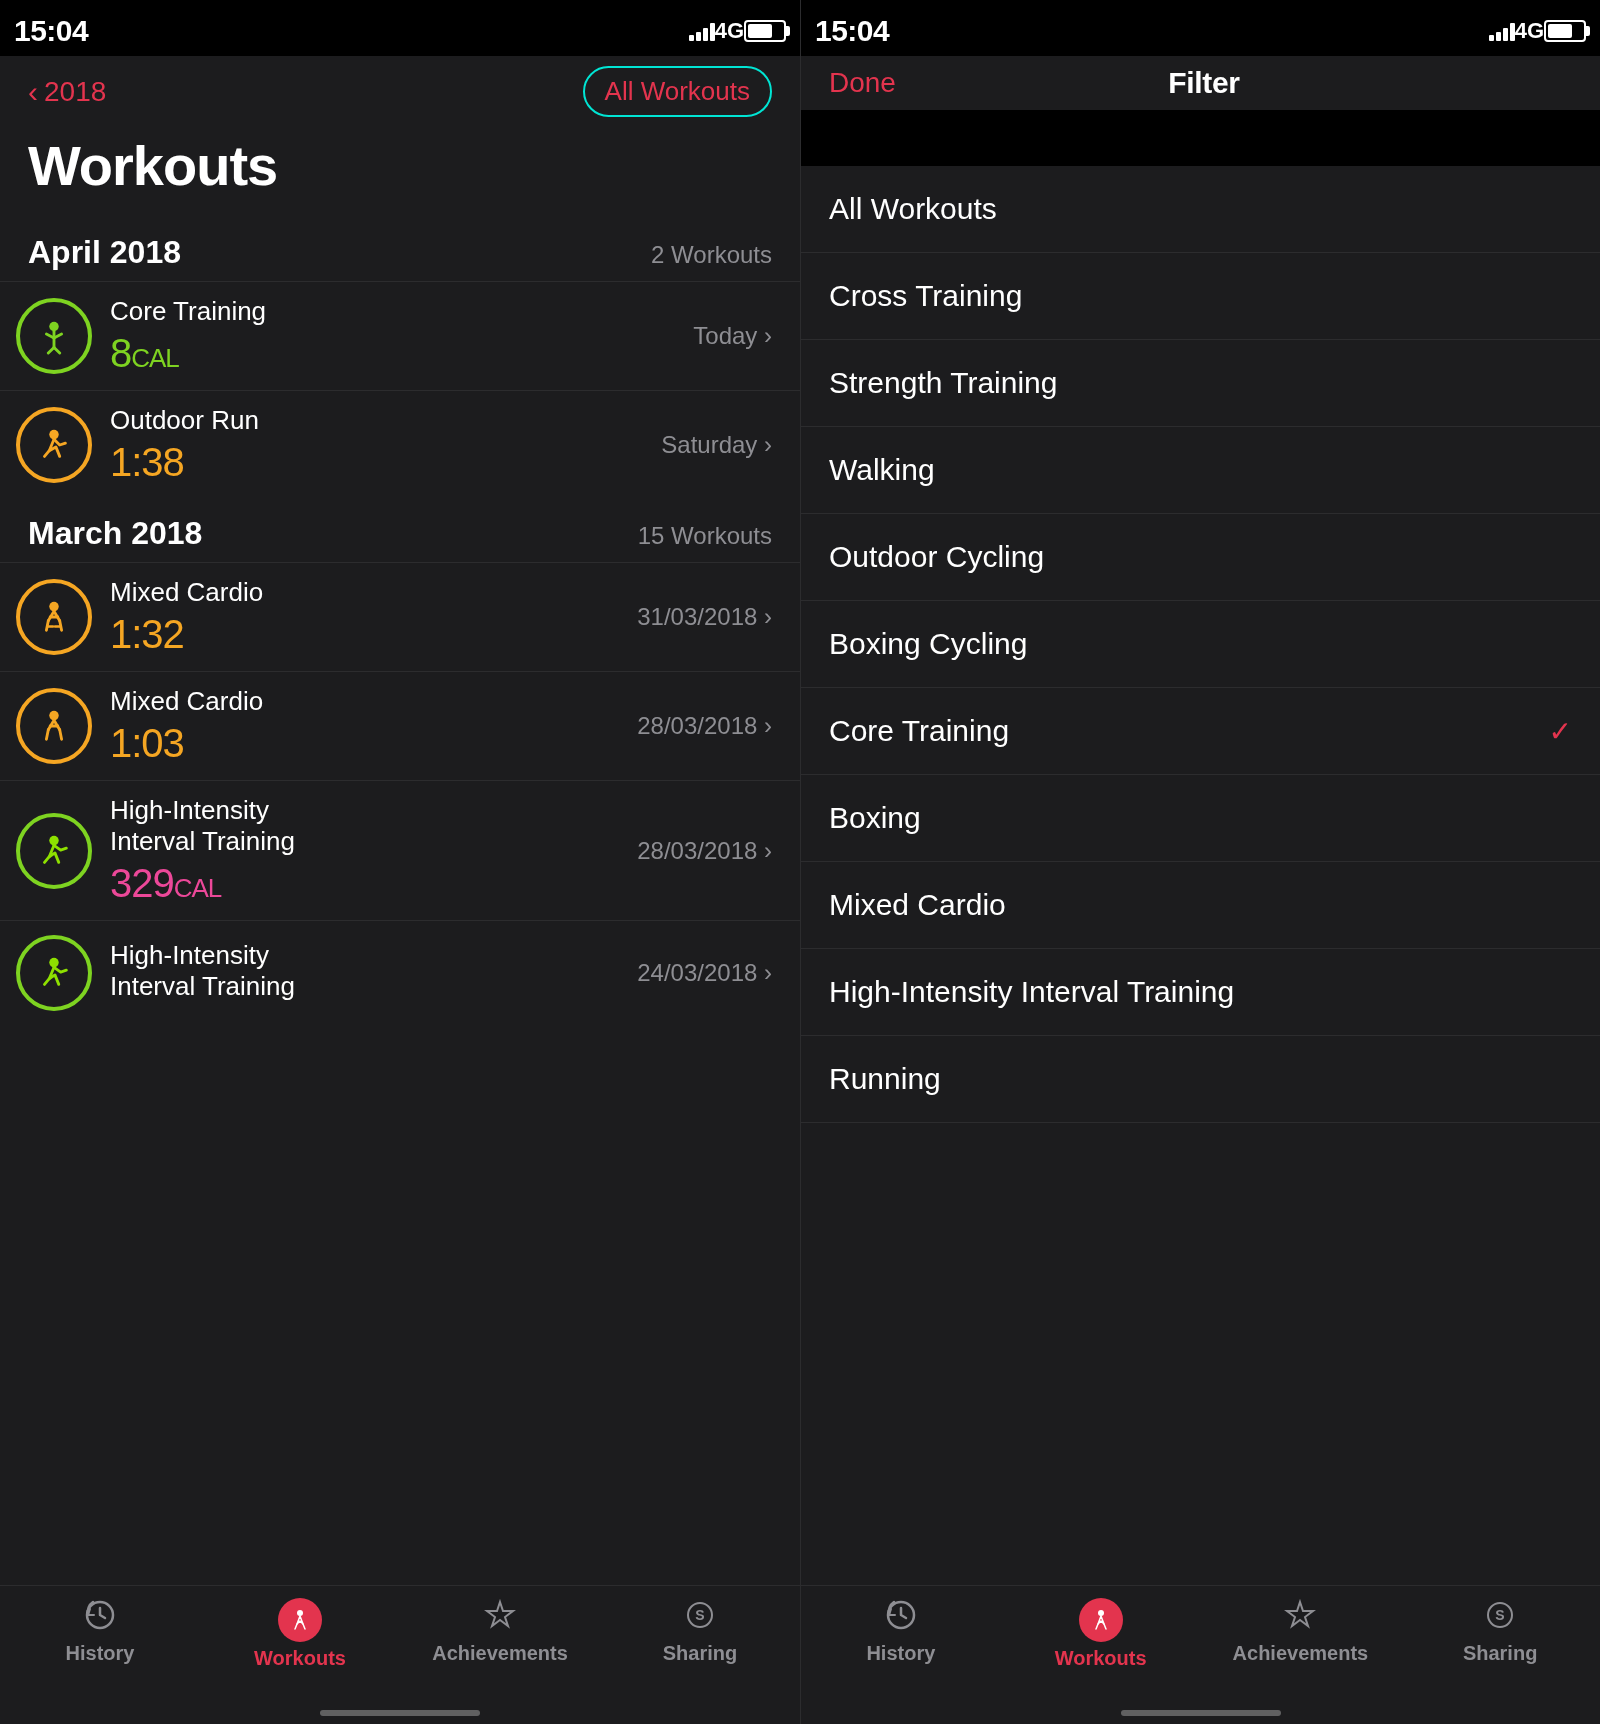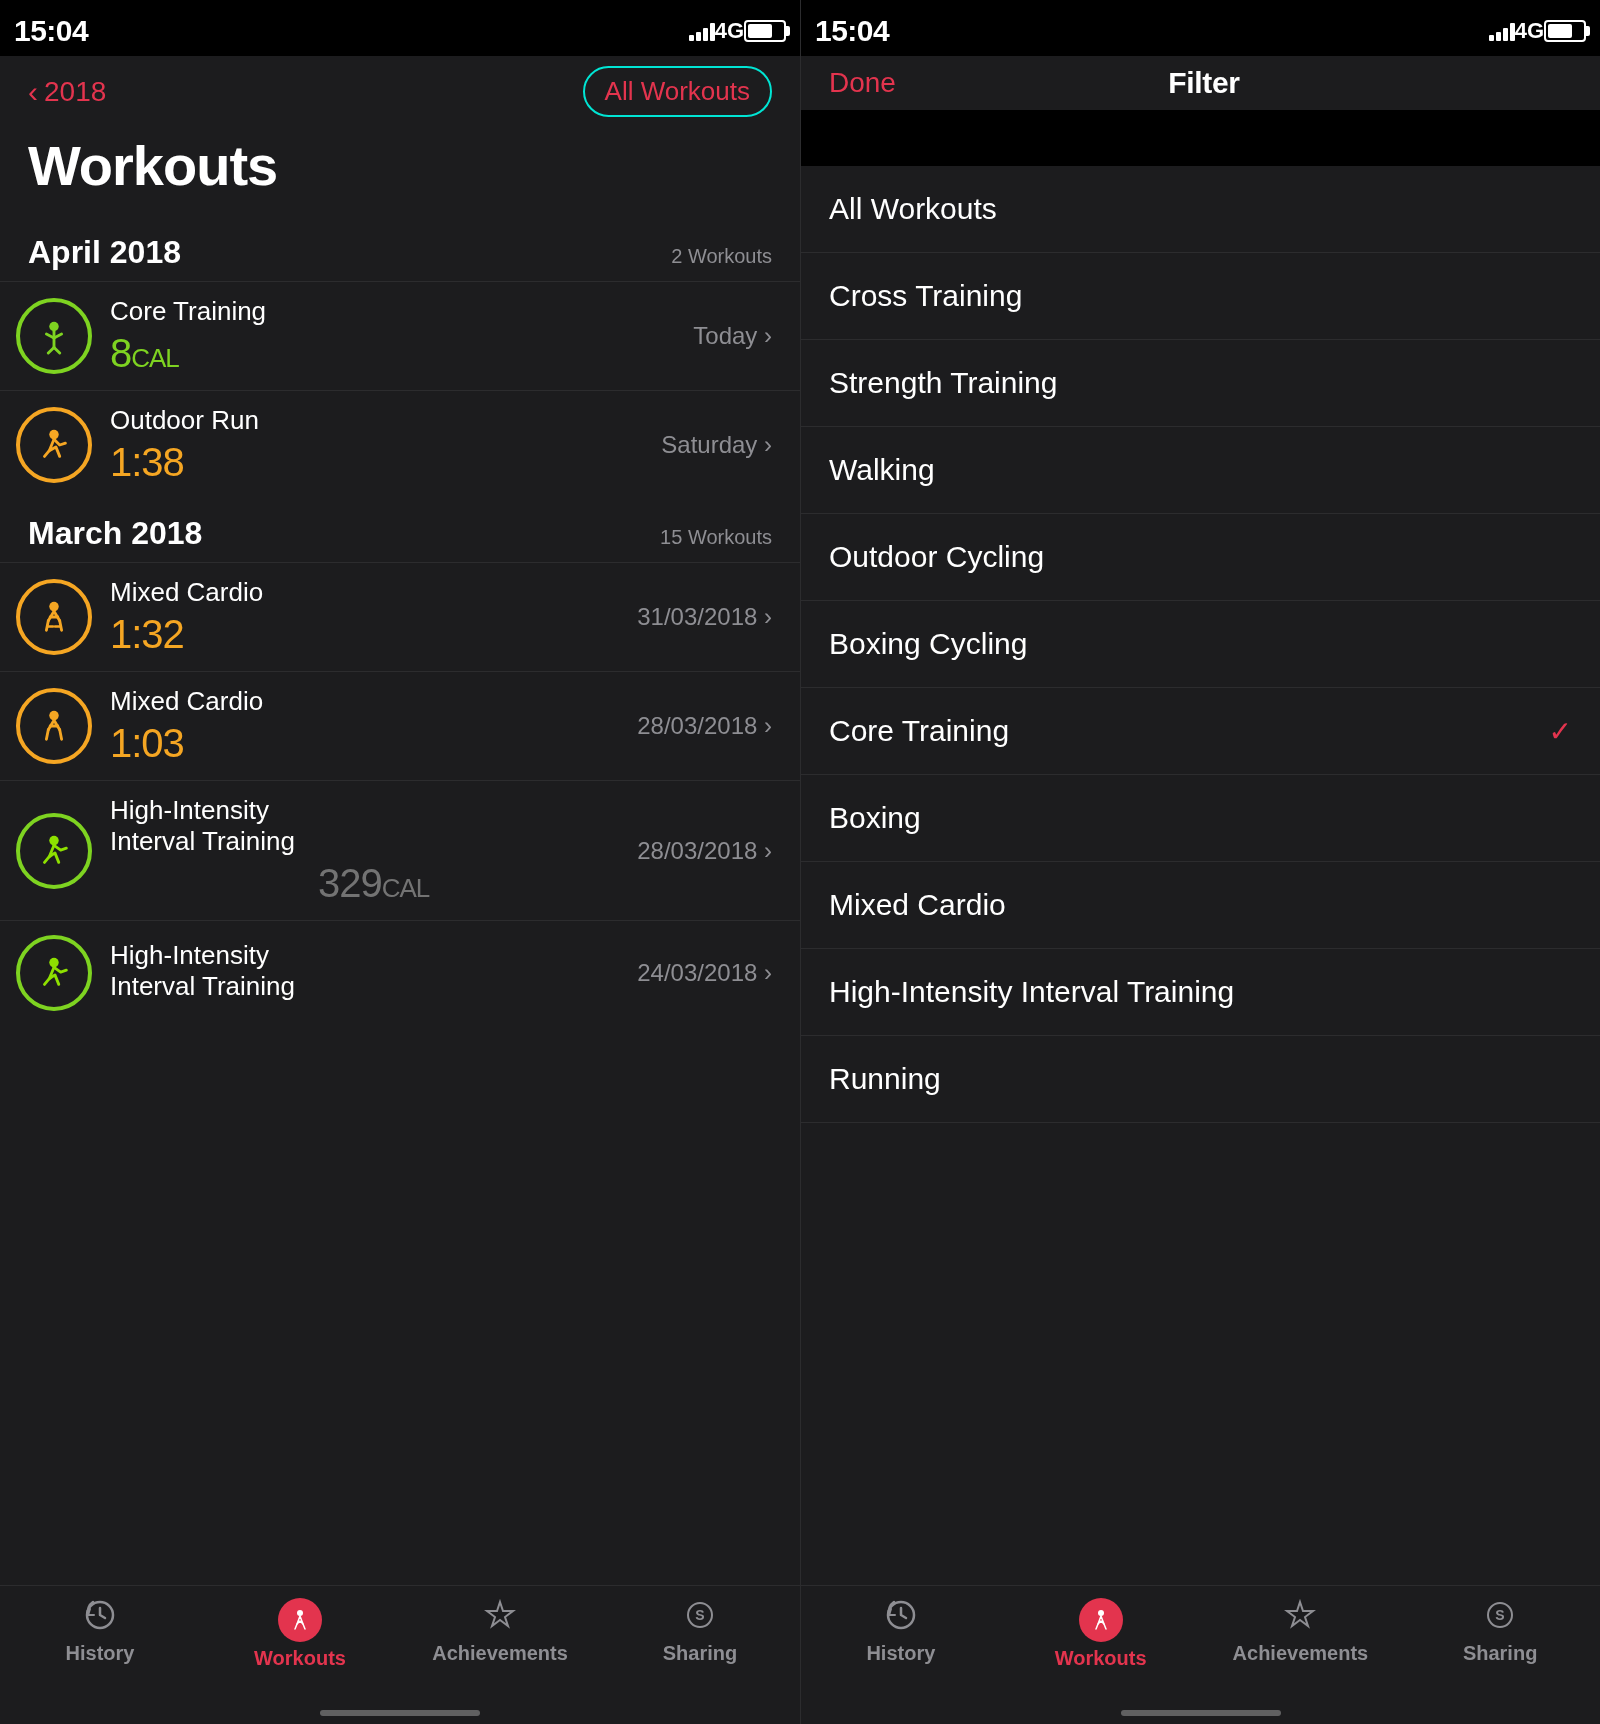--- a/index.html
+++ b/index.html
@@ -151,21 +151,21 @@
       justify-content: space-between;
       align-items: baseline;
       padding: 16px 28px 10px;
     }
     .section-month {
       font-size: 32px;
       font-weight: 600;
       color: #fff;
     }
     .section-count {
-      font-size: 20px;
+      font-size: 24px;
       color: #8e8e93;
     }
 
     .workout-item {
       display: flex;
       align-items: center;
       padding: 14px 28px 14px 16px;
       border-top: 1px solid #2c2c2e;
       cursor: pointer;
     }
@@ -213,21 +213,21 @@
     .workout-date {
       font-size: 24px;
       color: #8e8e93;
     }
 
     
     .ring-green { border-color: #7ed321; }
     .ring-yellow { border-color: #f5a623; }
     .stat-green { color: #7ed321; }
     .stat-yellow { color: #f5a623; }
-    .stat-green-lime { color: #737373; text-align: center; }
+    .stat-green-lime { color: #ec4899; }
 
     
     .tab-bar {
       display: flex;
       background: #1c1c1e;
       border-top: 1px solid #2c2c2e;
       padding: 12px 0 20px;
       flex-shrink: 0;
     }
     .tab-item {

